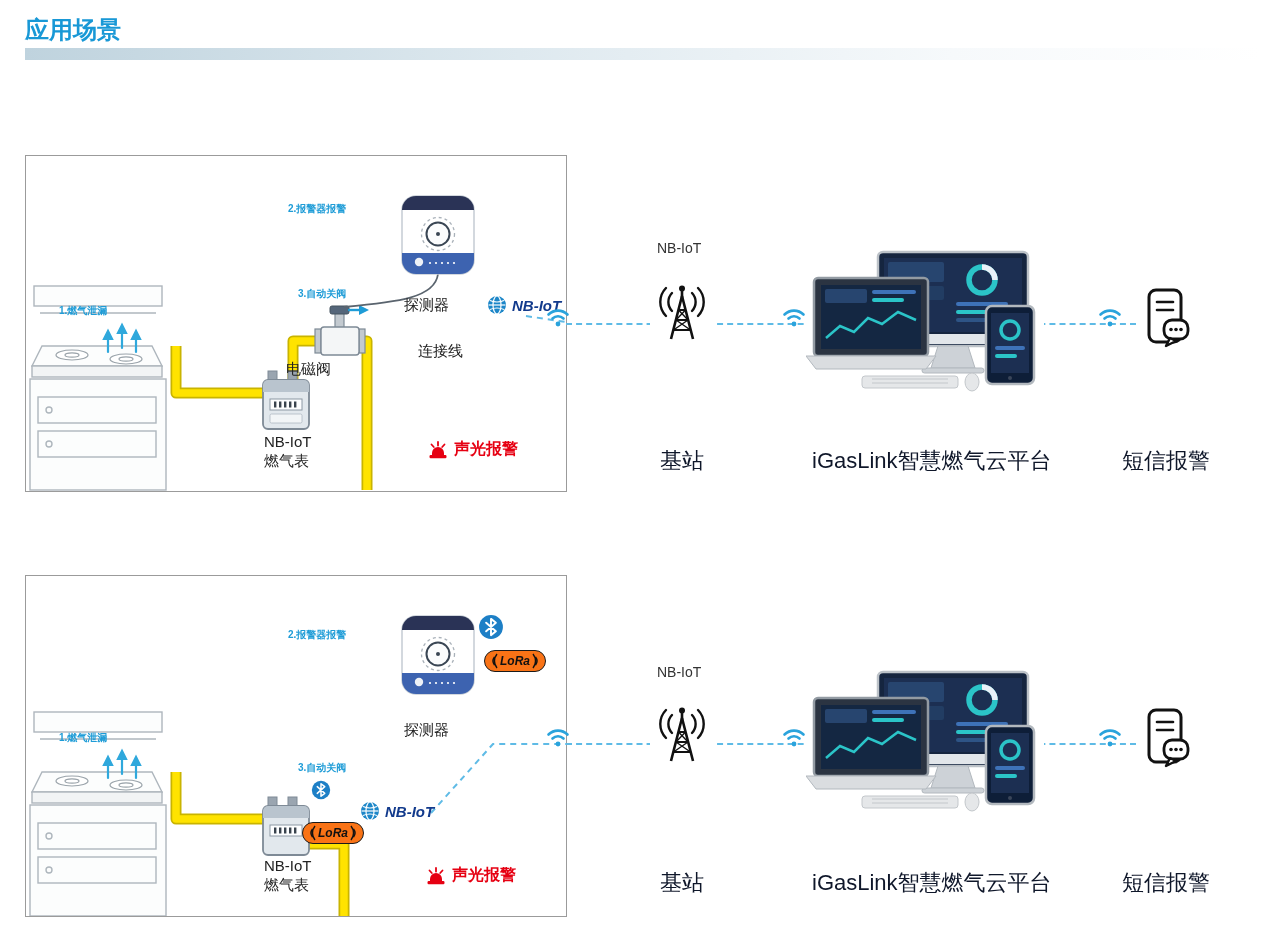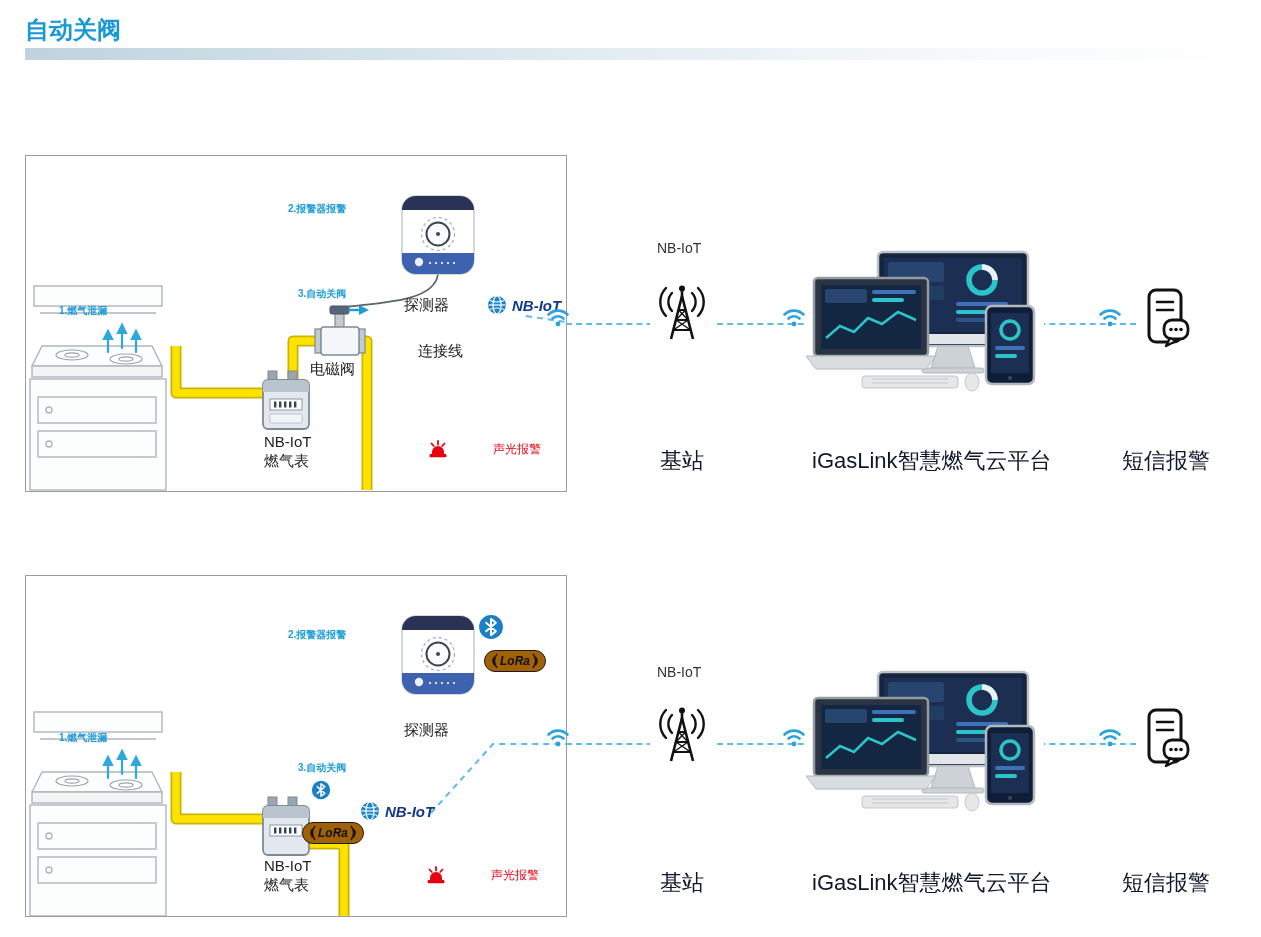--- a/index.html
+++ b/index.html
@@ -6,35 +6,35 @@
   body{font-family:"Liberation Sans","DejaVu Sans",sans-serif;}
   .page{position:relative;width:1261px;height:937px;background:#fff;overflow:hidden;}
   .abs{position:absolute;}
   .page-title{font-size:24px;font-weight:800;color:#1898D6;white-space:nowrap;}
   .header-bar{height:12px;background:linear-gradient(90deg,#BFD3DE 0%,#DEE9EF 40%,#F6F9FB 75%,#FFFFFF 100%);}
   .section-title{font-size:20px;font-weight:700;color:#1A1A1A;white-space:nowrap;}
   .diagram{border:1px solid #9B9B9B;background:#fff;}
   .scene{position:absolute;left:0;top:0;width:100%;height:100%;}
   .lbl-blue{color:#1E9CD7;font-size:10px;font-weight:600;white-space:nowrap;}
   .lbl-black{color:#222;font-size:15px;white-space:nowrap;}
-  .lbl-red{color:#E60012;font-size:12px;font-weight:400;white-space:nowrap;margin-left:39px;}
+  .lbl-red{color:#E60012;font-size:16px;font-weight:700;white-space:nowrap;}
   .meter-label{white-space:pre-line;line-height:1.25;}
   .caption{font-size:22px;color:#0f172a;white-space:nowrap;}
   .net-label{font-size:14px;color:#333;white-space:nowrap;}
   .dash-line{height:0;border-top:2px dashed #5FBBE6;}
   .nbiot-badge{display:flex;align-items:center;gap:4px;font-style:italic;font-weight:800;color:#123A8C;font-size:15px;white-space:nowrap;}
-  .lora-badge{display:flex;align-items:center;gap:2px;border:1.6px solid #1A1A1A;border-radius:12px;background:#a16207;padding:1px 5px;font-style:italic;font-weight:800;font-size:12px;color:#111;white-space:nowrap;}
+  .lora-badge{display:flex;align-items:center;gap:2px;border:1.6px solid #1A1A1A;border-radius:12px;background:#f97316;padding:1px 5px;font-style:italic;font-weight:800;font-size:12px;color:#111;white-space:nowrap;}
   .alarm-wrap{display:flex;align-items:center;gap:6px;}
 </style>
 </head>
 <body>
 
 <div class="page">
 
-  <div class="abs page-title" style="left:25px;top:14px">自动关阀</div>
+  <div class="abs page-title" style="left:25px;top:14px">应用场景</div>
   <div class="abs header-bar" style="left:25px;top:48px;right:0"></div>
 
 
   <div class="abs diagram" style="left:25px;top:155px;width:540px;height:335px">
     <svg class="scene" viewBox="0 0 540 335" preserveAspectRatio="none">
 
       <g fill="#FCFDFD" stroke="#AEB6BD" stroke-width="1.4">
         <rect x="8" y="130" width="128" height="20"></rect>
         <line x1="14" y1="157" x2="130" y2="157"></line>
         <polygon points="16,190 126,190 136,210 6,210"></polygon>
@@ -114,21 +114,21 @@
       </g>
 
       <path d="M500,160 L540,166" stroke="#5FBBE6" stroke-width="2" stroke-dasharray="6 5" fill="none"></path>
     </svg>
 
     <span class="abs lbl-blue" style="left:33px;top:148px">1.燃气泄漏</span>
     <span class="abs lbl-blue" style="left:262px;top:46px">2.报警器报警</span>
     <span class="abs lbl-blue" style="left:272px;top:131px">3.自动关阀</span>
     <span class="abs lbl-black" style="left:378px;top:140px">探测器</span>
     <span class="abs lbl-black" style="left:392px;top:186px">连接线</span>
-    <span class="abs lbl-black" style="left:284px;top:204px">电磁阀</span>
+    <span class="abs lbl-black" style="left:260px;top:204px">电磁阀</span>
     <span class="abs lbl-black meter-label" style="left:238px;top:277px">NB-IoT
 燃气表</span>
     <div class="abs alarm-wrap" style="left:402px;top:283px">
       <svg width="20" height="20" viewBox="0 0 20 20">
         <line x1="10" y1="2" x2="10" y2="5.5" stroke="#E60012" stroke-width="1.8" stroke-linecap="round"></line>
         <line x1="3.5" y1="4.5" x2="5.8" y2="7" stroke="#E60012" stroke-width="1.8" stroke-linecap="round"></line>
         <line x1="16.5" y1="4.5" x2="14.2" y2="7" stroke="#E60012" stroke-width="1.8" stroke-linecap="round"></line>
         <path d="M4,13 a6,6 0 0 1 12,0 v2 H4 Z" fill="#E60012"></path>
         <rect x="1.5" y="15" width="17" height="3.2" rx="1.2" fill="#E60012"></rect>
       </svg>

